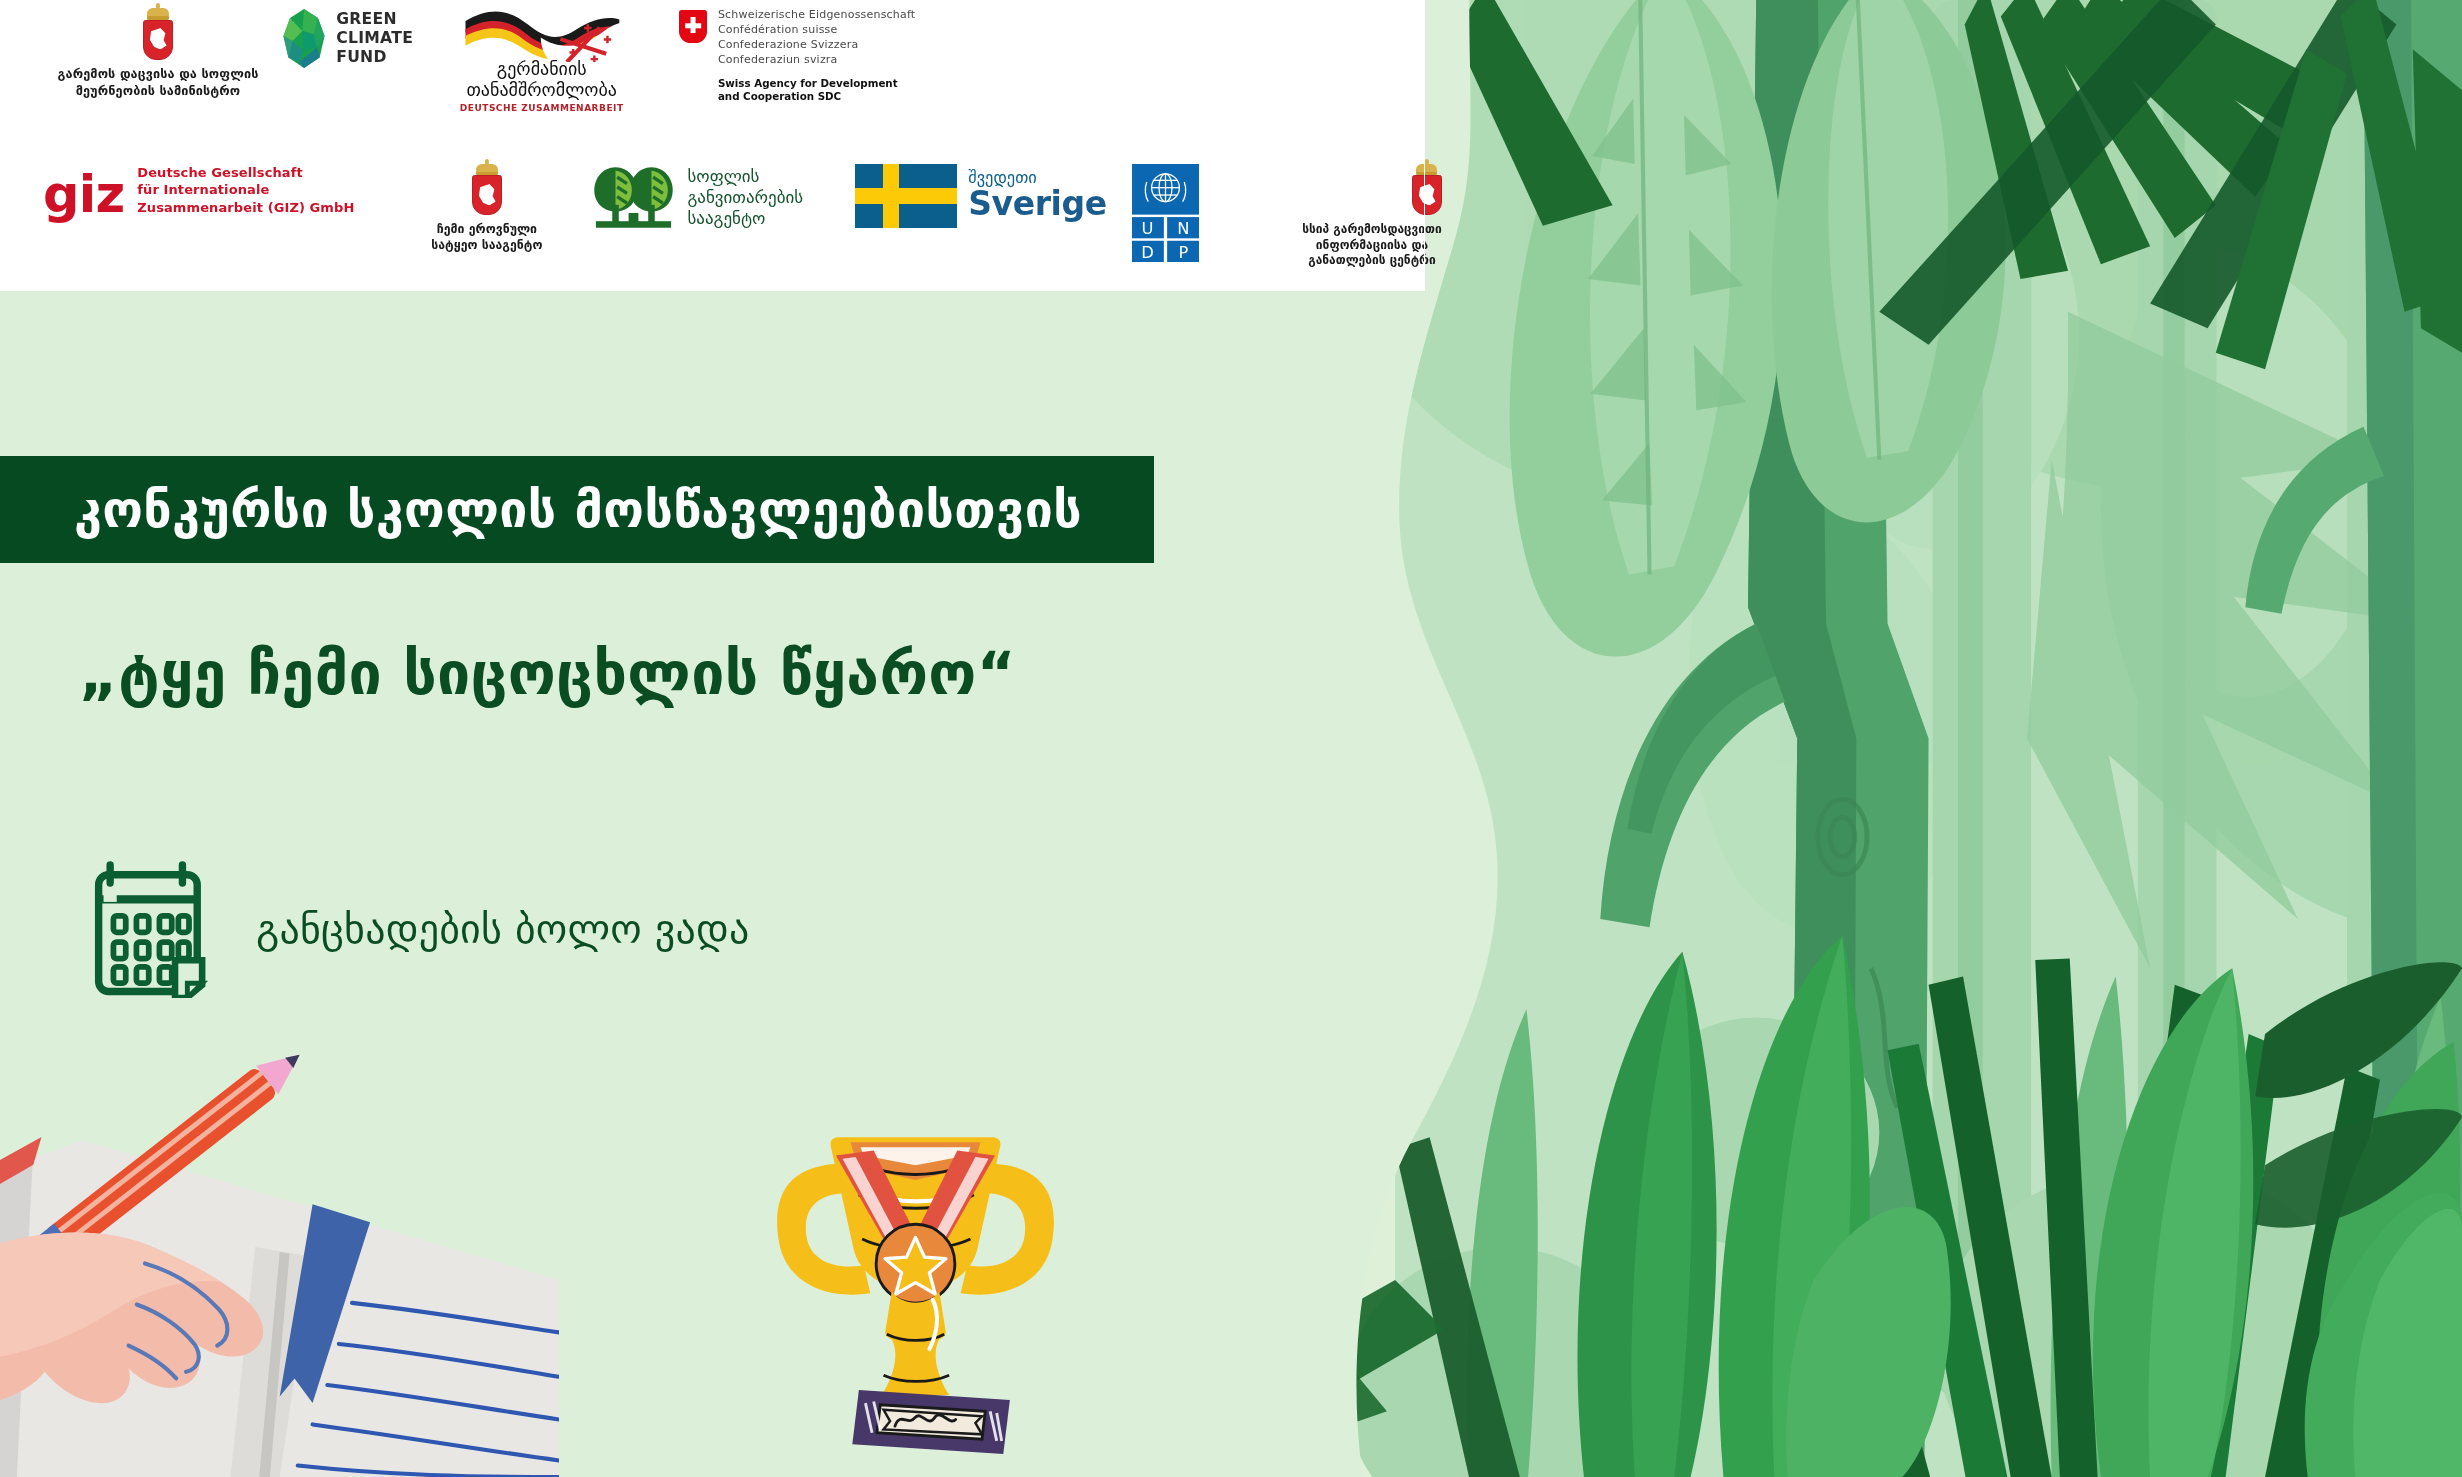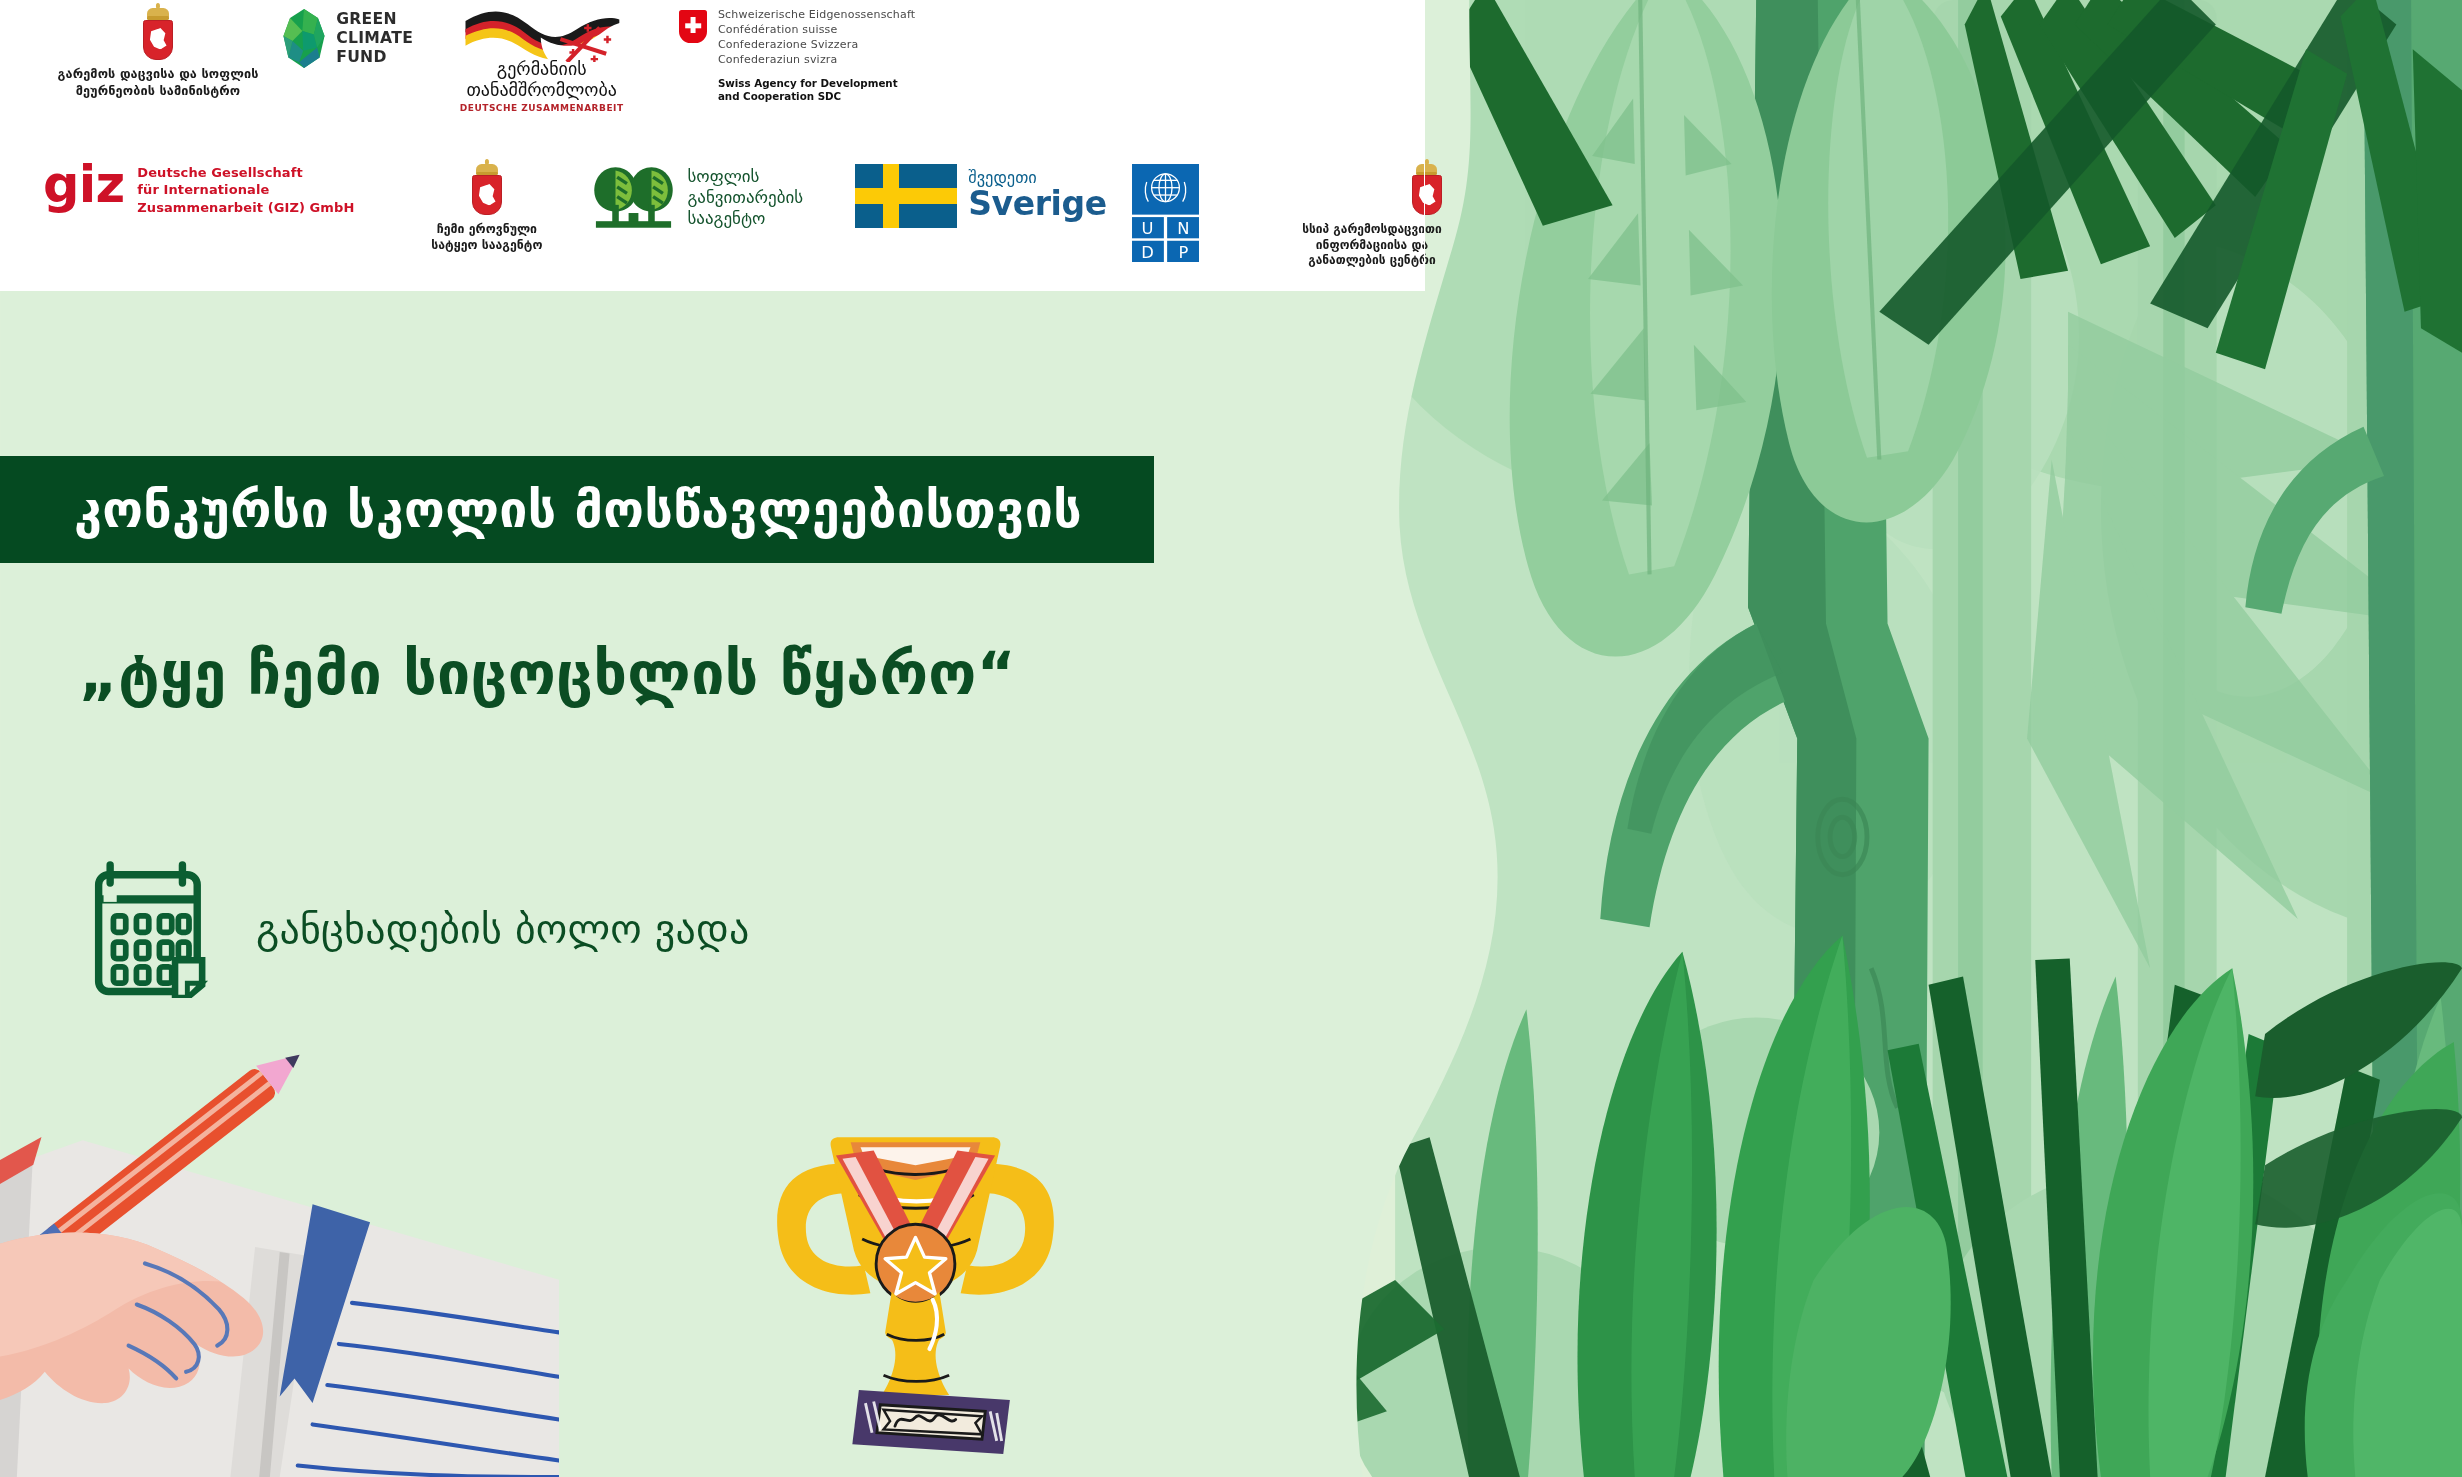--- a/index.html
+++ b/index.html
@@ -126,21 +126,21 @@
   .swiss-shield::before, .swiss-shield::after {
     content:""; position:absolute; background:#fff;
   }
   .swiss-shield::before { left:50%; top:7.4px; transform:translateX(-50%); width:4.9px; height:15.6px; }
   .swiss-shield::after  { top:50%; left:50%; transform:translate(-50%,-55%); width:15.6px; height:4.9px; }
   .swiss-text { margin-left: 10.7px; }
   .swiss-lang { font-size: 11px; line-height: 1.35; color: #4a4a4a; letter-spacing: 0.2px;}
   .swiss-sdc { margin-top: 9px; font-size: 10.3px; line-height: 1.3; color: #111; font-weight: bold; }
 
   
-  .giz { width: 353px; align-items: flex-start; }
+  .giz { width: 353px; align-items: flex-end; }
   .giz-mark { font-size: 51px; line-height: .82; font-weight: bold; color: #CE1127; letter-spacing: -0.8px; font-family:"DejaVu Sans", sans-serif;}
   .giz-text { margin-left: 13px; font-size: 13px; line-height: 1.34; color: #CE1127; font-weight: bold; letter-spacing: 0.1px;}
 
   
   .nfa { width: 172px; flex-direction: column; align-items: center; margin-left: 4.9px;}
   .nfa-text { margin-top: 6.6px; font-size: 12.3px; line-height: 1.3; font-weight: bold; color:#1b1b1b; text-align:center;}
 
   
   .rda { width: 254px; align-items: center; margin-left: 18px;}
   .rda-mark { width: 85px; height: 67px; flex:none;}

